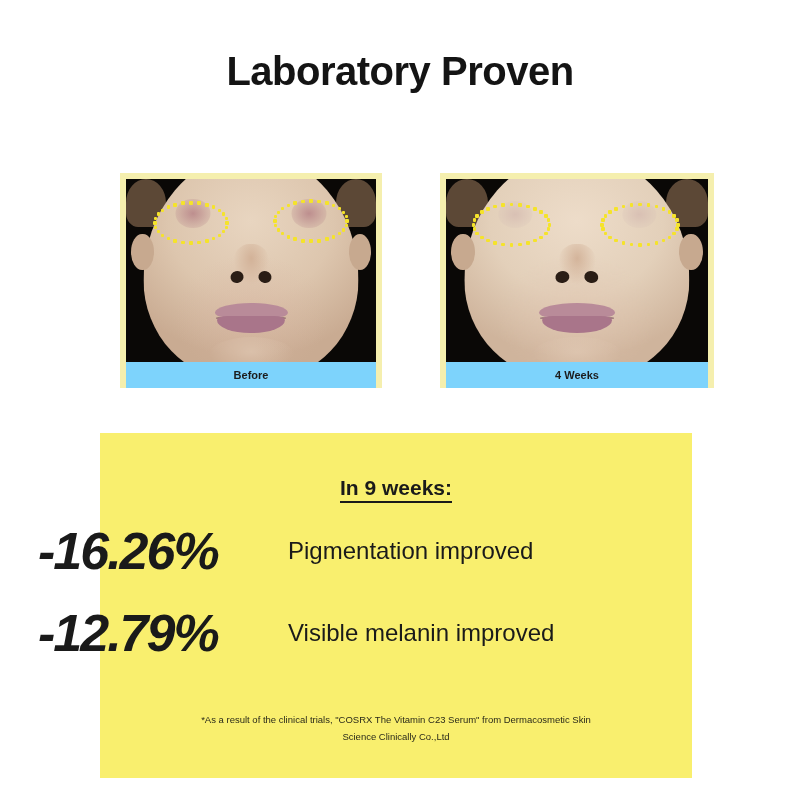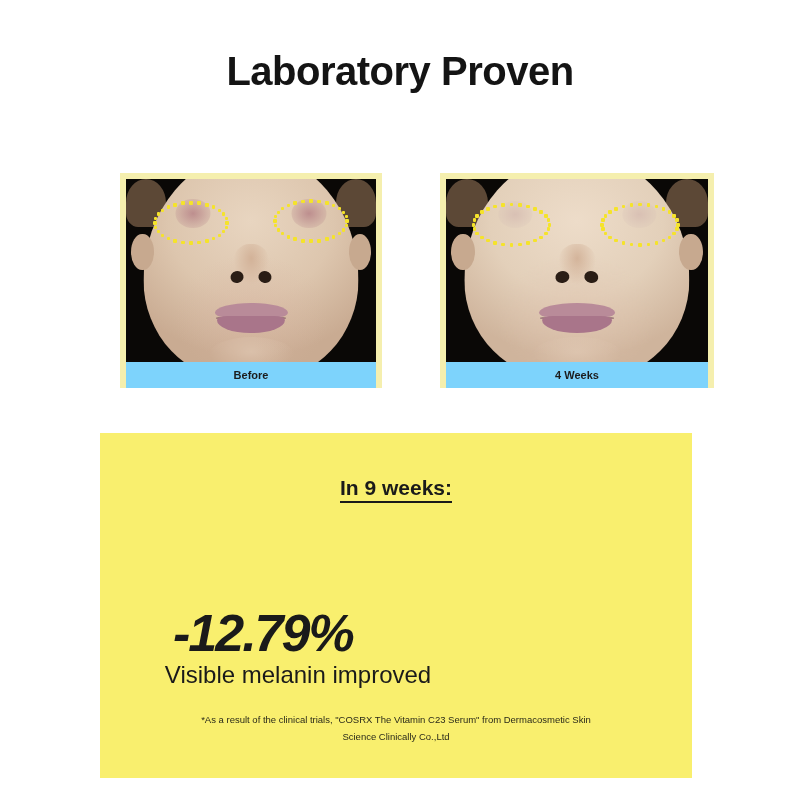--- a/index.html
+++ b/index.html
@@ -161,21 +161,21 @@
   }
   .panel-head span{
     border-bottom:2px solid #1a1a1a;
     padding-bottom:2px;
   }
   .stat{
     position:absolute;left:38px;width:520px;
     display:flex;align-items:center;
   }
   .stat.one{top:524px;}
-  .stat.two{top:606px;flex-direction:column;}
+  .stat.two{top:606px;}
   .stat-value{
     font-size:52px;font-weight:bold;font-style:italic;
     letter-spacing:-2px;
     color:#1a1a1a;
     width:250px;
     line-height:1.05;
   }
   .stat-label{
     font-size:24px;font-weight:normal;
     color:#1a1a1a;
@@ -369,20 +369,24 @@
     </div>
 
   </div>
 
   <div class="panel"></div>
 
   <div class="panel-head" style="position:absolute;left:100px;top:476px;width:592px;">
     <span>In 9 weeks:</span>
   </div>
 
+  <div class="stat one">
+    <div class="stat-value">-16.26%</div>
+    <div class="stat-label">Pigmentation improved</div>
+  </div>
 
   <div class="stat two">
     <div class="stat-value">-12.79%</div>
     <div class="stat-label">Visible melanin improved</div>
   </div>
 
   <div class="footnote" style="left:100px;">
     <div>*As a result of the clinical trials, "COSRX The Vitamin C23 Serum" from Dermacosmetic Skin</div>
     <div>Science Clinically Co.,Ltd</div>
   </div>

